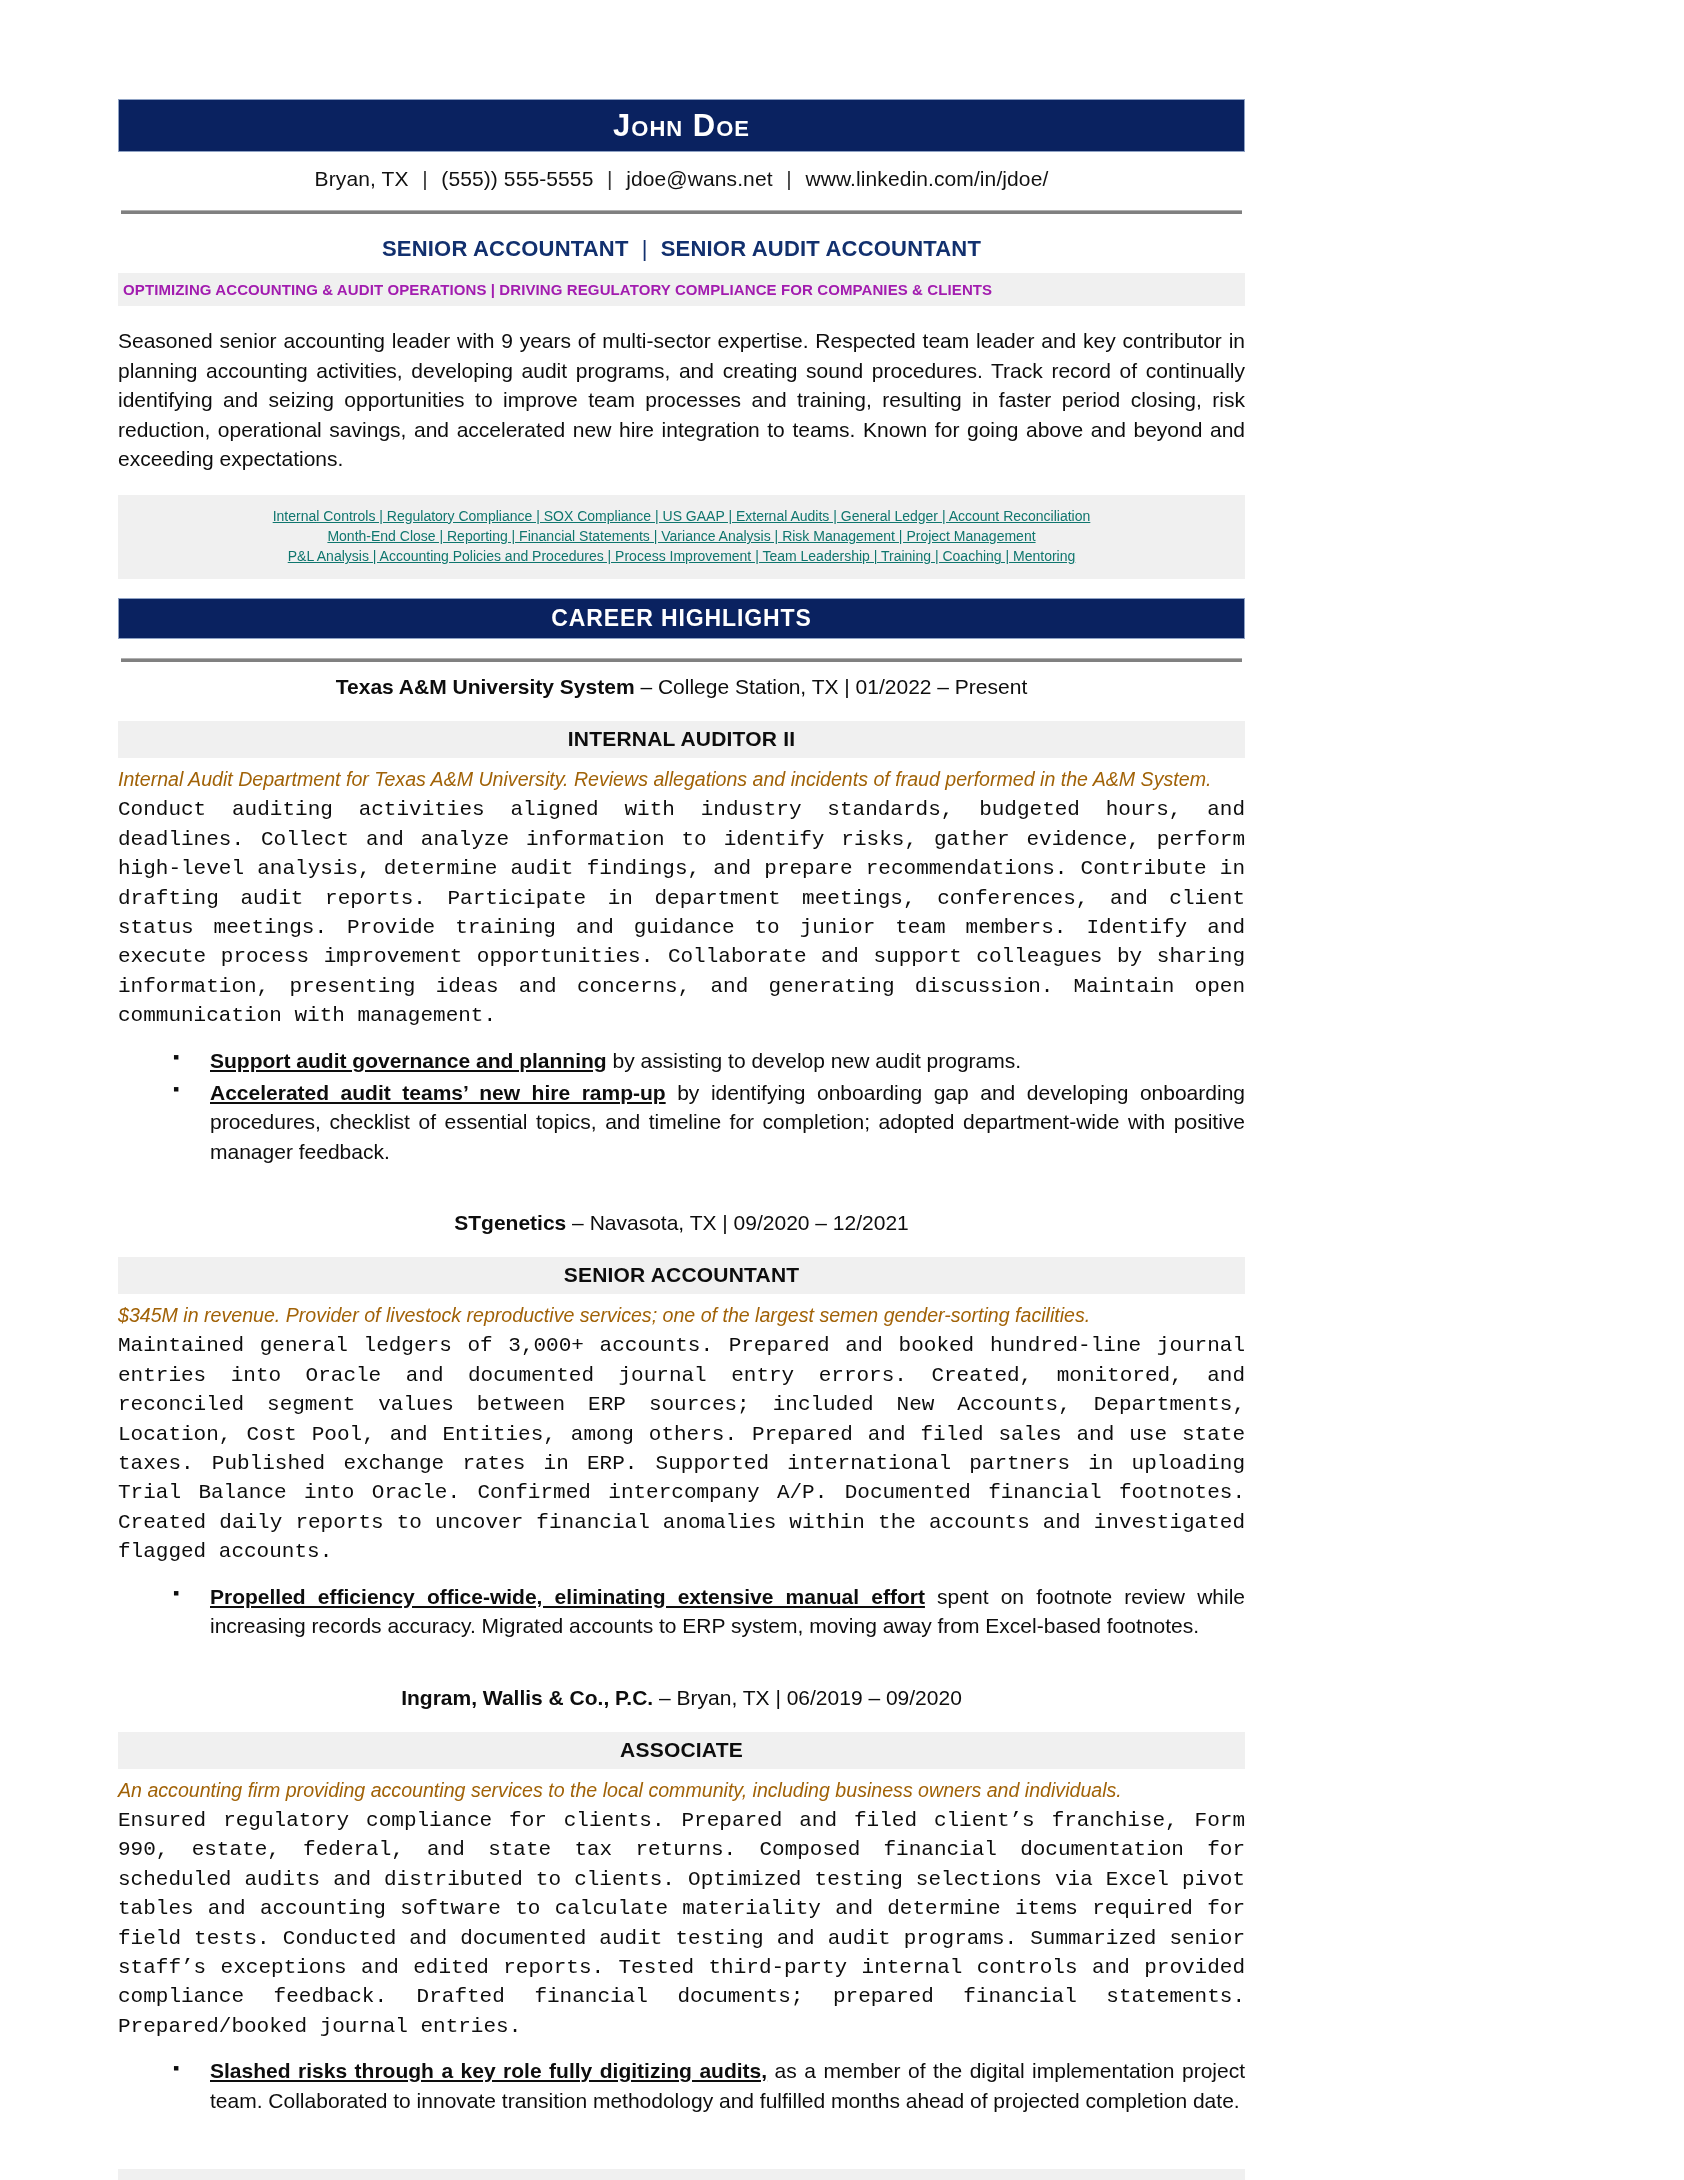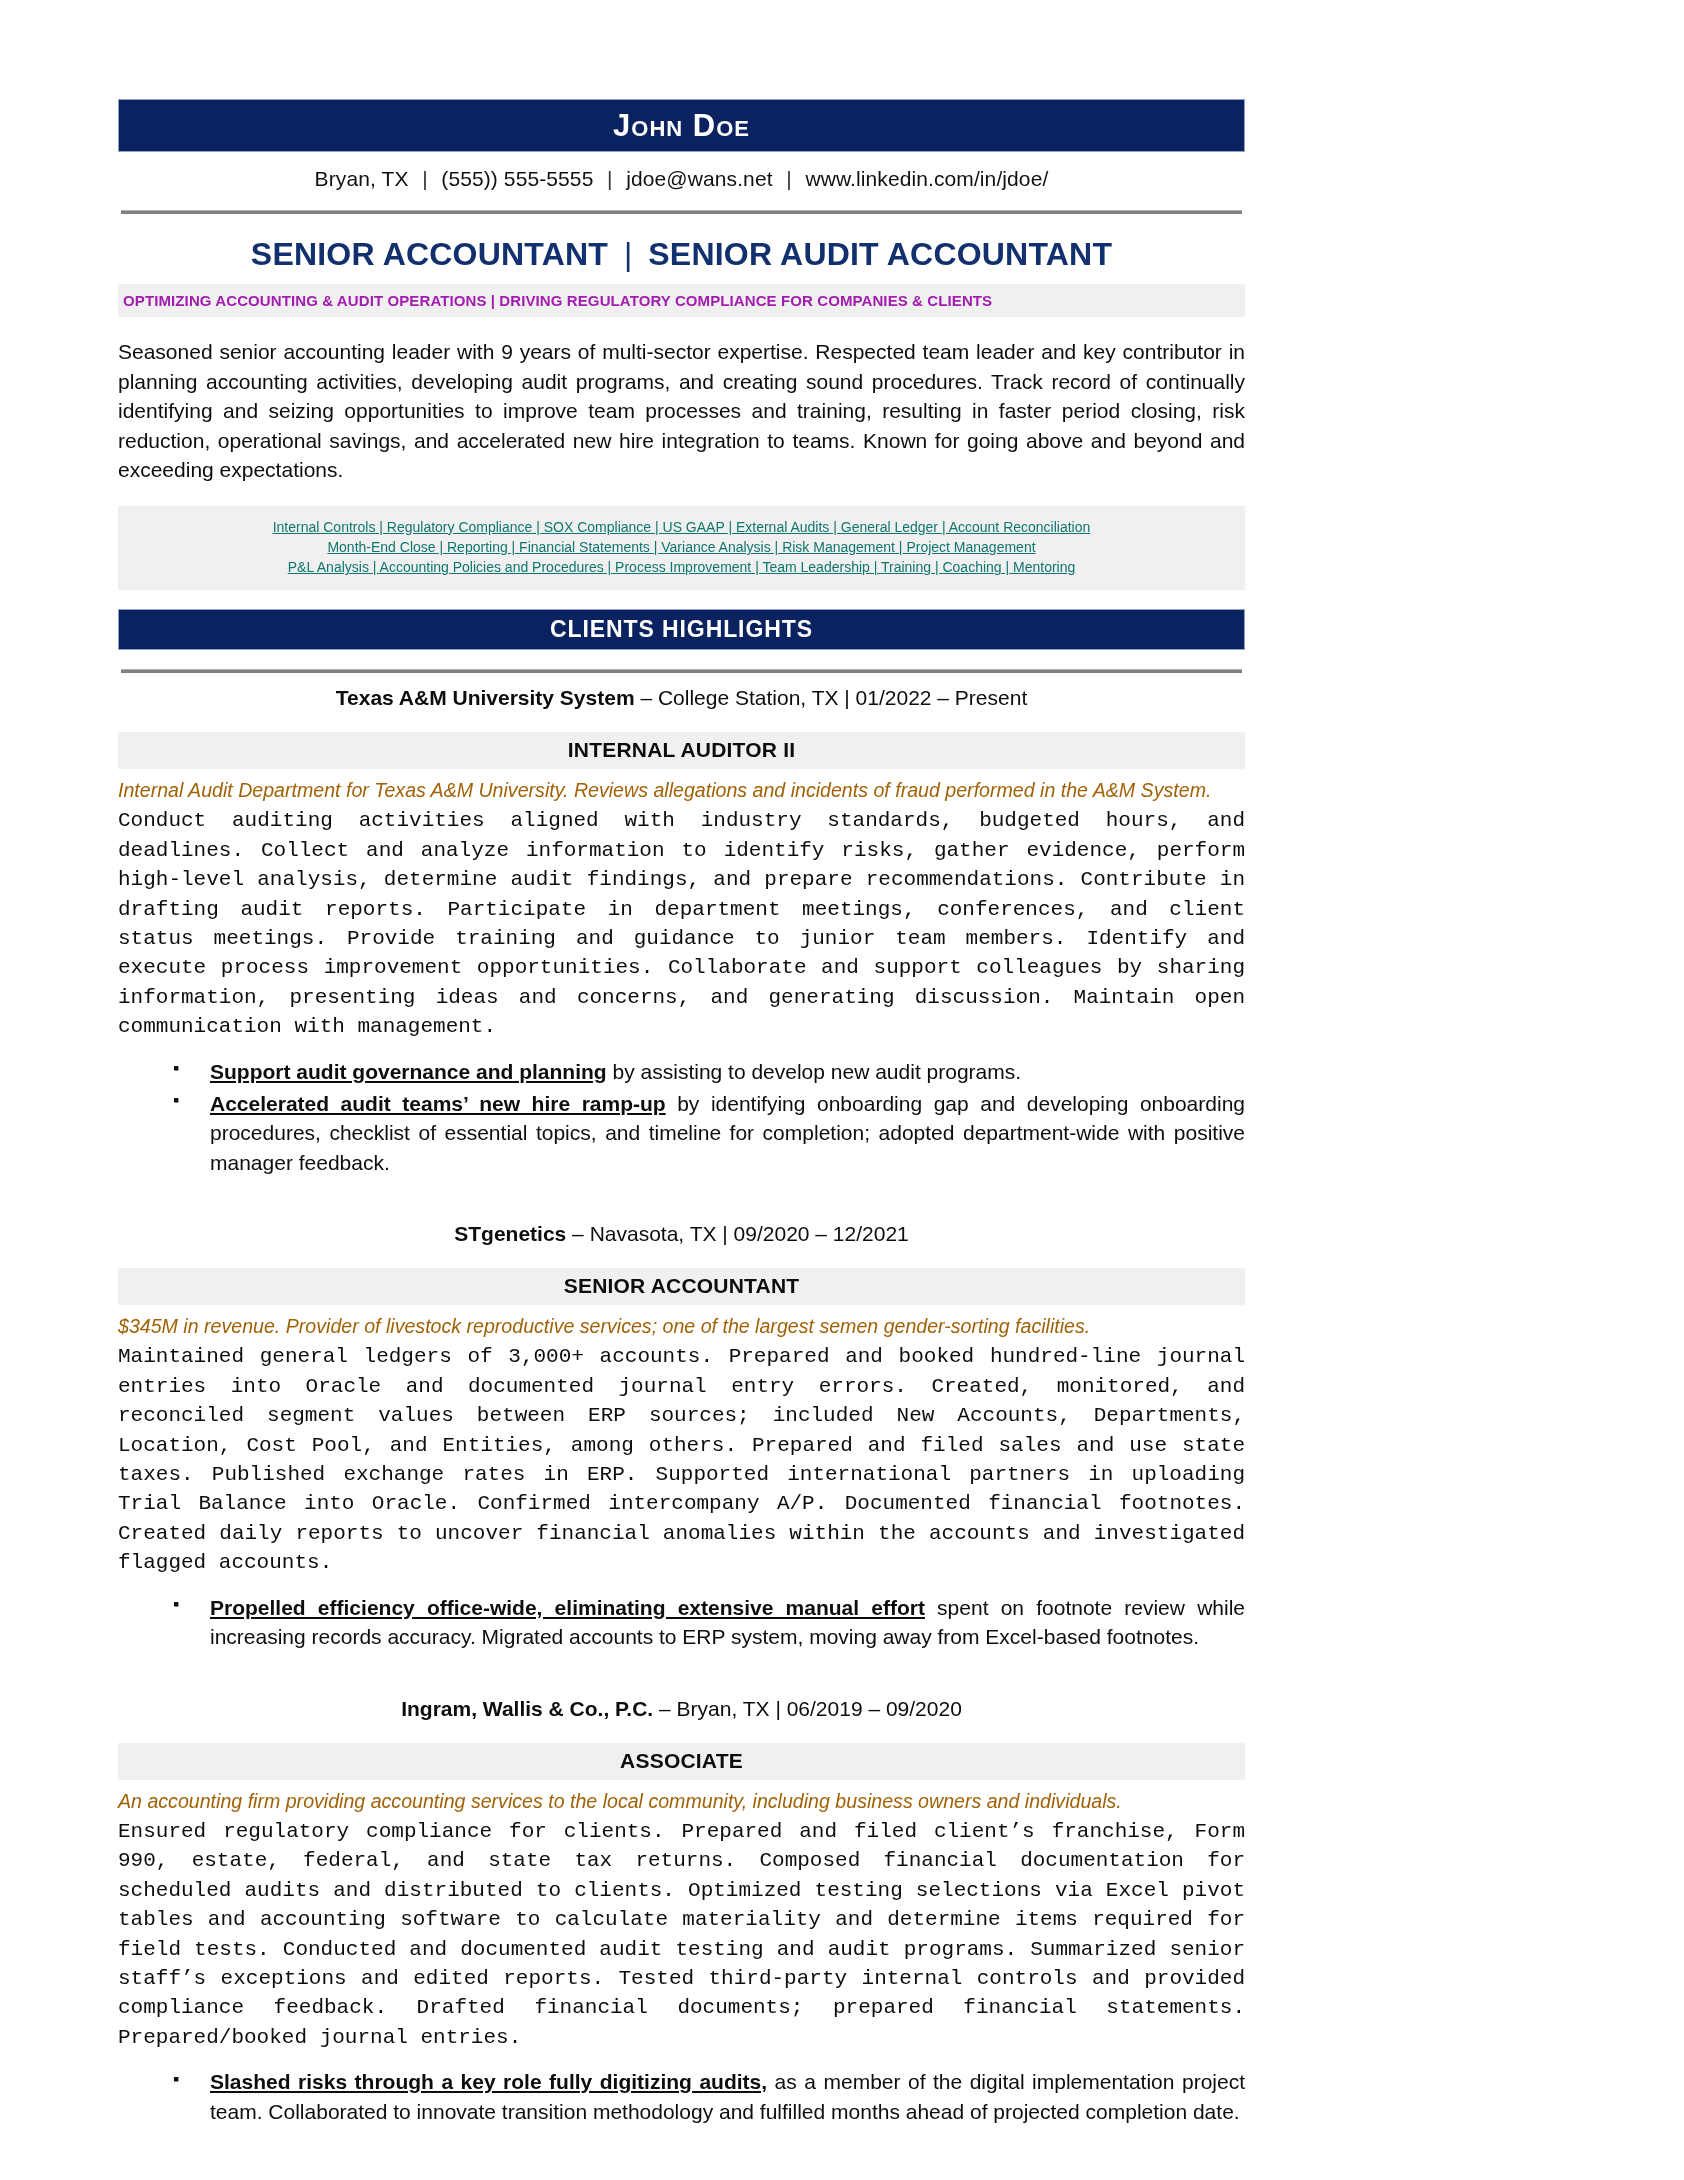--- a/index.html
+++ b/index.html
@@ -62,21 +62,21 @@
     margin: 19px 3.4px 0 3.4px;
     height: 2.6px;
     background: #808080;
     border-top: 0.9px solid #b0b0b0;
   }
 
   
   .target-title {
     text-align: center;
     color: #12306e;
-    font-size: 32px;
+    font-size: 22px;
     font-weight: bold;
     margin-top: 22px;
     letter-spacing: 0.2px;
   }
   .title-pipe {
     font-weight: normal;
     color: #12306e;
     padding: 0 6.8px;
   }
 
@@ -225,21 +225,21 @@
 
   <div class="summary">Seasoned senior accounting leader with 9 years of multi-sector expertise. Respected team leader and key contributor in planning accounting activities, developing audit programs, and creating sound procedures. Track record of continually identifying and seizing opportunities to improve team processes and training, resulting in faster period closing, risk reduction, operational savings, and accelerated new hire integration to teams. Known for going above and beyond and exceeding expectations.</div>
 
   <div class="skills-box">
     <div>Internal Controls | Regulatory Compliance | SOX Compliance | US GAAP | External Audits | General Ledger | Account Reconciliation</div>
     <div>Month-End Close | Reporting | Financial Statements | Variance Analysis | Risk Management | Project Management</div>
     <div>P&amp;L Analysis | Accounting Policies and Procedures | Process Improvement | Team Leadership | Training | Coaching | Mentoring</div>
   </div>
 
   <div class="section-banner">
-    <div class="section-banner-text">CLIENTS HIGHLIGHTS</div>
+    <div class="section-banner-text">CAREER HIGHLIGHTS</div>
   </div>
 
   <div class="rule"></div>
 
   <div class="job">
     <div class="job-header">
       <span class="job-company">Texas A&amp;M University System</span><span> – College Station, TX | 01/2022 – Present</span>
     </div>
     <div class="job-title-bar">INTERNAL AUDITOR II</div>
     <div class="job-blurb">Internal Audit Department for Texas A&amp;M University.  Reviews allegations and incidents of fraud performed in the A&amp;M System.</div>

